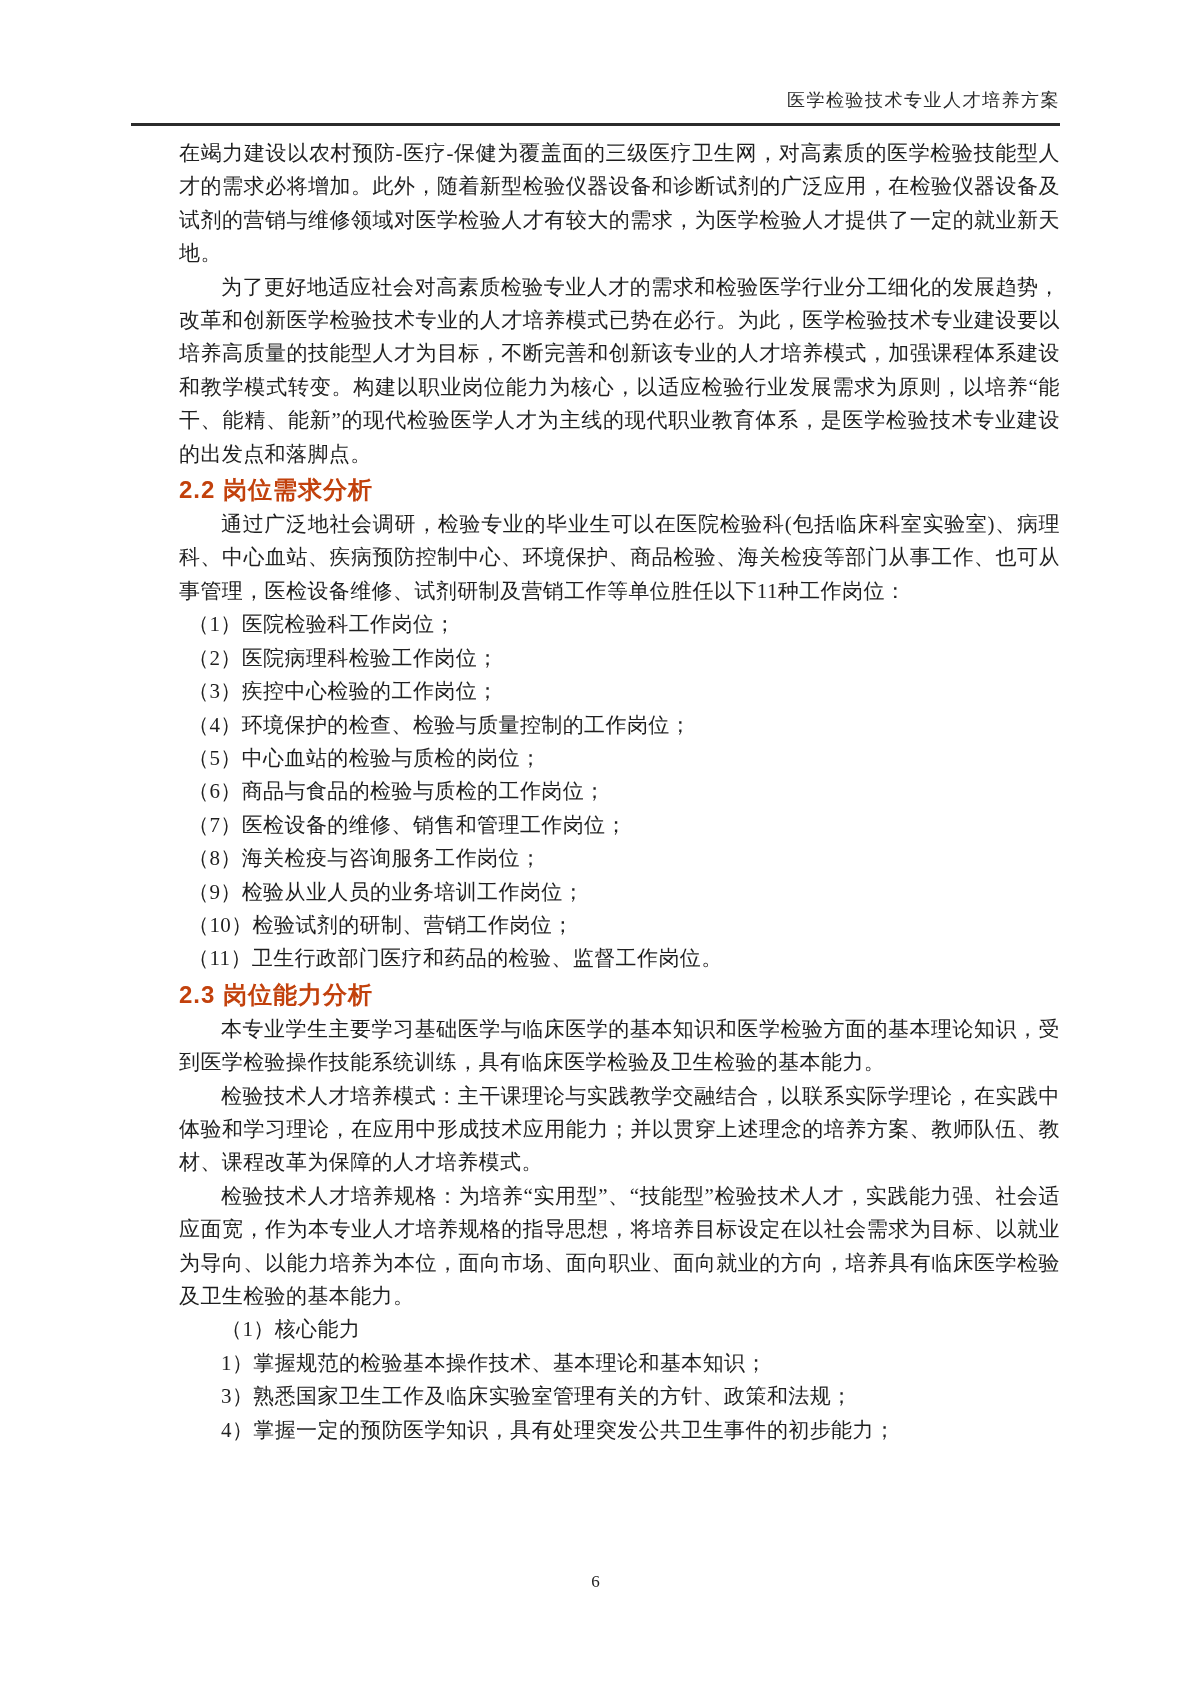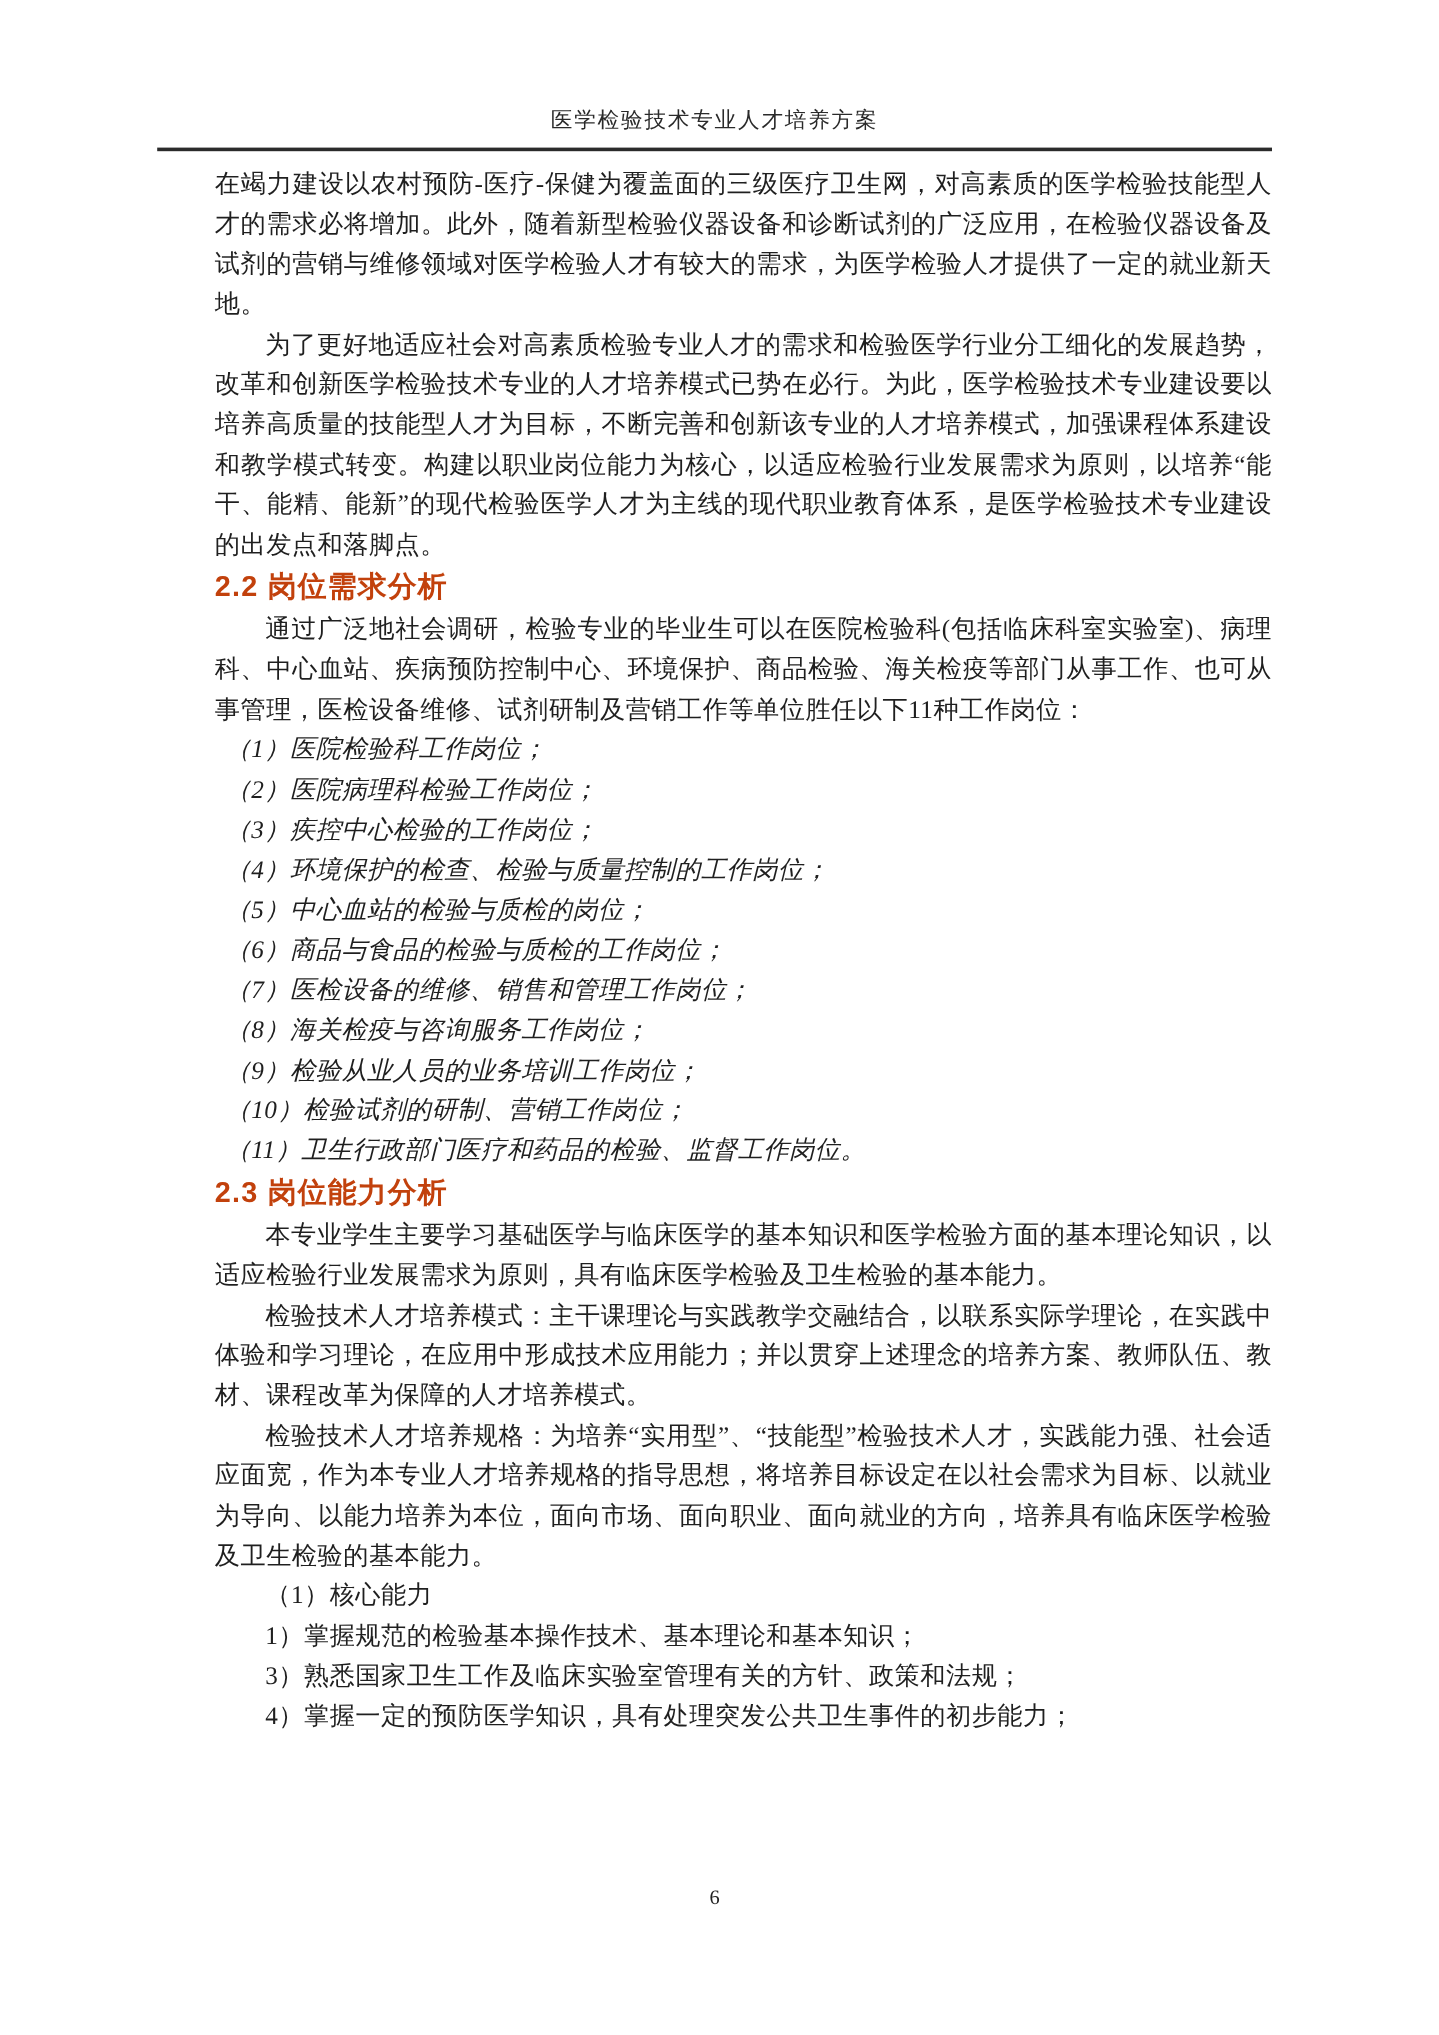--- a/index.html
+++ b/index.html
@@ -14,21 +14,21 @@
     background: #ffffff;
     overflow: hidden;
     font-family: "Liberation Serif", "DejaVu Serif", serif;
     color: #1f1f1f;
   }
   .header {
     position: absolute;
     left: 131px;
     right: 139px;
     top: 88px;
-    text-align: center;
+    text-align: right;
     font-size: 18px;
     letter-spacing: 1.5px;
     padding-bottom: 11px;
     border-bottom: 3px solid #2b2b2b;
     color: #2a2a2a;
   }
   .content {
     position: absolute;
     left: 131px;
     right: 139px;
@@ -44,21 +44,21 @@
   .p        { text-indent: 42px; font-family: Liberation Serif, serif; }
   .p-cont   { text-indent: 0; }
   .h2 {
     font-family: "Liberation Sans", "DejaVu Sans", sans-serif;
     font-weight: bold;
     font-size: 24px;
     line-height: 37px;
     letter-spacing: 1px;
     color: #c2410c;
   }
-  .li  { text-indent: 9px; font-style: italic; }
+  .li  { text-indent: 9px; }
   .sub { text-indent: 42px; }
   .footer {
     position: absolute;
     left: 131px;
     right: 139px;
     top: 1572px;
     text-align: center;
     font-size: 17px;
     color: #222222;
   }
@@ -82,21 +82,21 @@
     <p class="li">（3）疾控中心检验的工作岗位；</p>
     <p class="li">（4）环境保护的检查、检验与质量控制的工作岗位；</p>
     <p class="li">（5）中心血站的检验与质检的岗位；</p>
     <p class="li">（6）商品与食品的检验与质检的工作岗位；</p>
     <p class="li">（7）医检设备的维修、销售和管理工作岗位；</p>
     <p class="li">（8）海关检疫与咨询服务工作岗位；</p>
     <p class="li">（9）检验从业人员的业务培训工作岗位；</p>
     <p class="li">（10）检验试剂的研制、营销工作岗位；</p>
     <p class="li">（11）卫生行政部门医疗和药品的检验、监督工作岗位。</p>
     <p class="h2">2.3 岗位能力分析</p>
-    <p class="p">本专业学生主要学习基础医学与临床医学的基本知识和医学检验方面的基本理论知识，以适应检验行业发展需求为原则，具有临床医学检验及卫生检验的基本能力。</p>
+    <p class="p">本专业学生主要学习基础医学与临床医学的基本知识和医学检验方面的基本理论知识，受到医学检验操作技能系统训练，具有临床医学检验及卫生检验的基本能力。</p>
     <p class="p">检验技术人才培养模式：主干课理论与实践教学交融结合，以联系实际学理论，在实践中体验和学习理论，在应用中形成技术应用能力；并以贯穿上述理念的培养方案、教师队伍、教材、课程改革为保障的人才培养模式。</p>
     <p class="p">检验技术人才培养规格：为培养“实用型”、“技能型”检验技术人才，实践能力强、社会适应面宽，作为本专业人才培养规格的指导思想，将培养目标设定在以社会需求为目标、以就业为导向、以能力培养为本位，面向市场、面向职业、面向就业的方向，培养具有临床医学检验及卫生检验的基本能力。</p>
     <p class="sub">（1）核心能力</p>
     <p class="sub">1）掌握规范的检验基本操作技术、基本理论和基本知识；</p>
     <p class="sub">3）熟悉国家卫生工作及临床实验室管理有关的方针、政策和法规；</p>
     <p class="sub">4）掌握一定的预防医学知识，具有处理突发公共卫生事件的初步能力；</p>
   </div>
 
   <div class="footer">
     <span>6</span>

